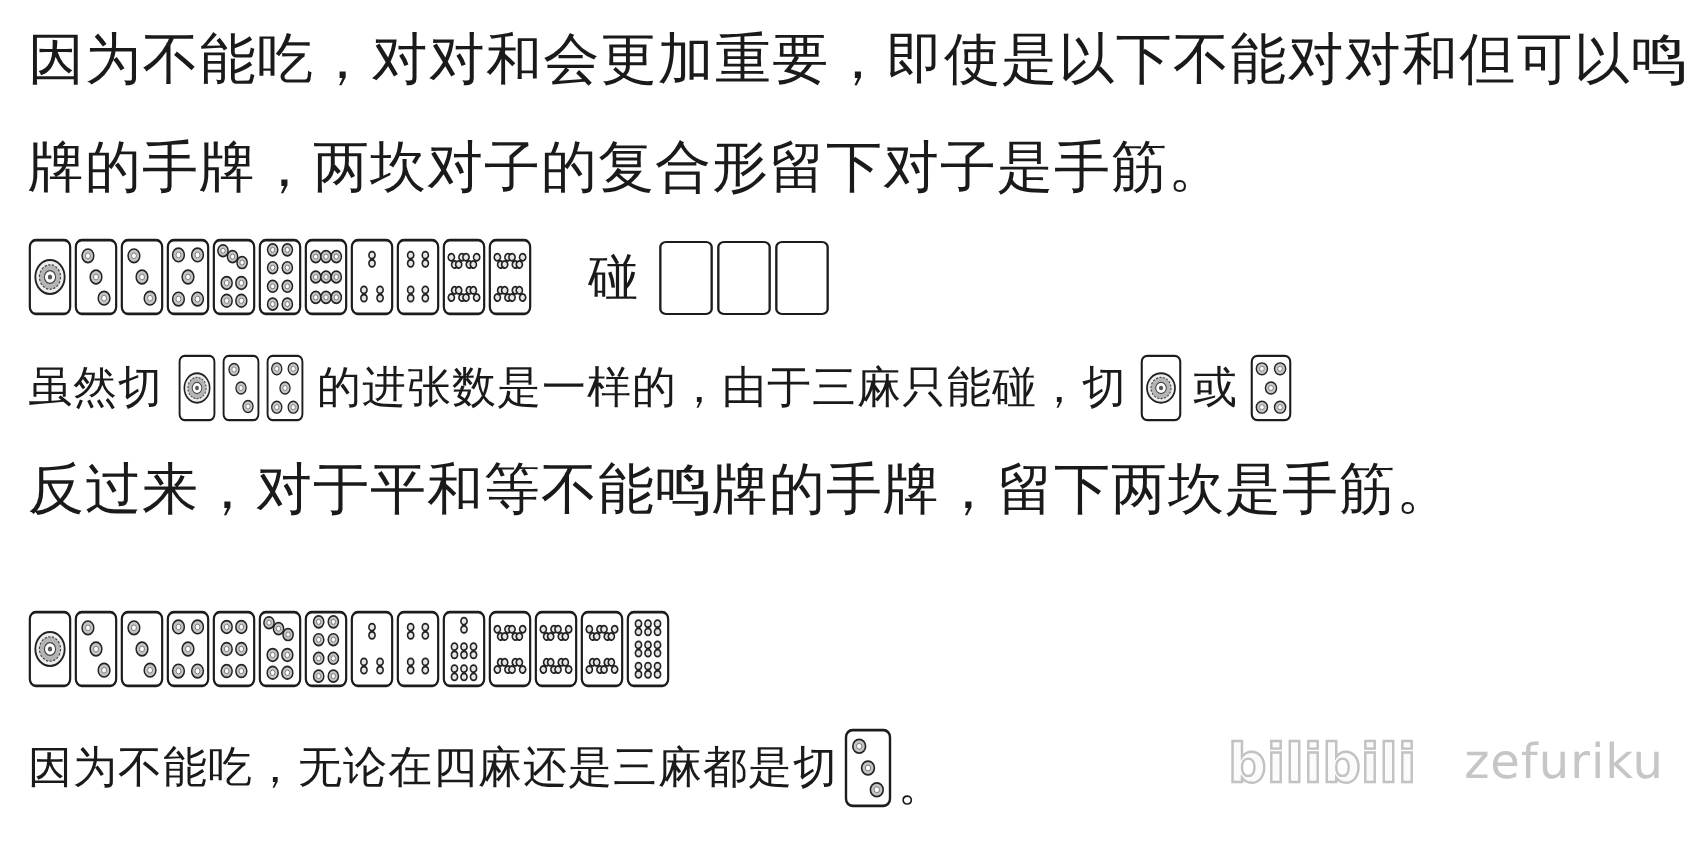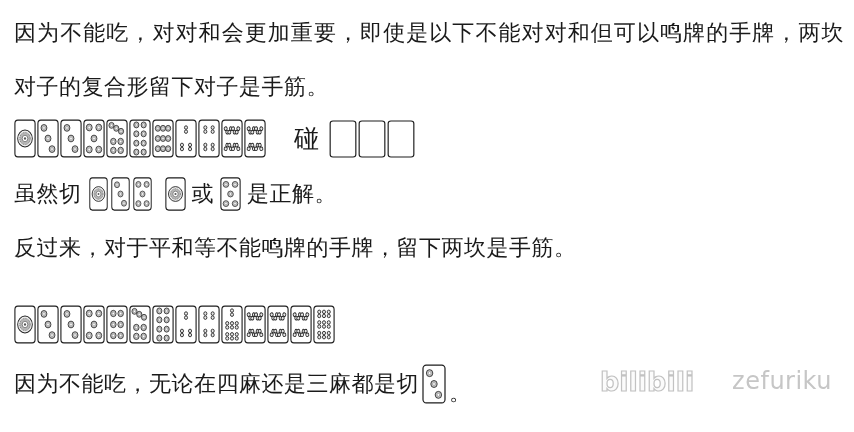--- a/index.html
+++ b/index.html
@@ -6,23 +6,24 @@
   html,body { width:854px; height:432px; }
   body {
     position:relative;
     background:#ffffff;
     font-family:"Liberation Serif","DejaVu Serif",serif;
     color:#1a1a1a;
     overflow:hidden;
   }
   .para {
     position:absolute;
-    font-size:22px;
+    font-size:28px;
     letter-spacing:0.5px;
     color:#1a1a1a;
+    font-family:Liberation Mono, monospace;
   }
   .p1 { left:14px; top:6px; width:830px; line-height:54px; text-align:justify; }
   .p3 { left:14px; top:234px; width:830px; line-height:28px; }
   .row {
     position:absolute;
     display:flex;
     align-items:center;
   }
   .hand1 { left:14px; top:119px; }
   .hand2 { left:14px; top:305px; }
@@ -42,21 +43,21 @@
   }
   .sen2 .tiles { margin:0 6px; }
   .sen4 .tiles { margin:0 3px; }
   .sen4 .suffix { align-self:flex-end; line-height:26px; }
   .watermark {
     position:absolute;
     right:22px;
     top:364px;
     display:flex;
     align-items:center;
-    gap:20px;
+    gap:6px;
   }
   .watermark .wm-name {
     font-family:"DejaVu Sans","Liberation Sans",sans-serif;
     font-size:24px;
     color:#c6c6c6;
     letter-spacing:0.5px;
   }
 </style>
 </head>
 <body>
@@ -305,20 +306,21 @@
         <circle cx="43" cy="20" r="8" fill="#c4c4c4" stroke="#222" stroke-width="2"></circle>
         <circle cx="43" cy="20" r="3.36" fill="#fff" stroke="#666" stroke-width="1"></circle>
         <circle cx="30" cy="46" r="8" fill="#c4c4c4" stroke="#222" stroke-width="2"></circle>
         <circle cx="30" cy="46" r="3.36" fill="#fff" stroke="#666" stroke-width="1"></circle>
         <circle cx="17" cy="72" r="8" fill="#c4c4c4" stroke="#222" stroke-width="2"></circle>
         <circle cx="17" cy="72" r="3.36" fill="#fff" stroke="#666" stroke-width="1"></circle>
         <circle cx="43" cy="72" r="8" fill="#c4c4c4" stroke="#222" stroke-width="2"></circle>
         <circle cx="43" cy="72" r="3.36" fill="#fff" stroke="#666" stroke-width="1"></circle>
       </svg>
     </div>
+  <span>的进张数是一样的，由于三麻只能碰，切</span>
   <div class="tiles">
       <svg viewBox="0 0 60 92" preserveAspectRatio="none" class="tile small-tile">
         <rect x="2.5" y="2.5" width="55" height="87" rx="8" fill="#fff" stroke="#1c1c1c" stroke-width="3"></rect>
         <circle cx="30" cy="46" r="20" fill="#ededed" stroke="#222" stroke-width="2.5"></circle>
         <circle cx="30" cy="46" r="14.399999999999999" fill="#b5b5b5" stroke="#444" stroke-width="1.5" stroke-dasharray="3 2"></circle>
         <circle cx="30" cy="46" r="7.6" fill="#fff" stroke="#444" stroke-width="1.5"></circle>
         <circle cx="30" cy="46" r="3" fill="#555"></circle>
       </svg>
     </div>
   <span>或</span>
@@ -330,21 +332,20 @@
         <circle cx="43" cy="20" r="8" fill="#c4c4c4" stroke="#222" stroke-width="2"></circle>
         <circle cx="43" cy="20" r="3.36" fill="#fff" stroke="#666" stroke-width="1"></circle>
         <circle cx="30" cy="46" r="8" fill="#c4c4c4" stroke="#222" stroke-width="2"></circle>
         <circle cx="30" cy="46" r="3.36" fill="#fff" stroke="#666" stroke-width="1"></circle>
         <circle cx="17" cy="72" r="8" fill="#c4c4c4" stroke="#222" stroke-width="2"></circle>
         <circle cx="17" cy="72" r="3.36" fill="#fff" stroke="#666" stroke-width="1"></circle>
         <circle cx="43" cy="72" r="8" fill="#c4c4c4" stroke="#222" stroke-width="2"></circle>
         <circle cx="43" cy="72" r="3.36" fill="#fff" stroke="#666" stroke-width="1"></circle>
       </svg>
     </div>
-  <span>是正解。</span>
 </div>
 
 <p class="para p3">反过来，对于平和等不能鸣牌的手牌，留下两坎是手筋。</p>
 
 <div class="row hand2">
   <div class="tiles">
       <svg viewBox="0 0 60 92" preserveAspectRatio="none" class="tile hand-tile">
         <rect x="2.5" y="2.5" width="55" height="87" rx="8" fill="#fff" stroke="#1c1c1c" stroke-width="3"></rect>
         <circle cx="30" cy="46" r="20" fill="#ededed" stroke="#222" stroke-width="2.5"></circle>
         <circle cx="30" cy="46" r="14.399999999999999" fill="#b5b5b5" stroke="#444" stroke-width="1.5" stroke-dasharray="3 2"></circle>

